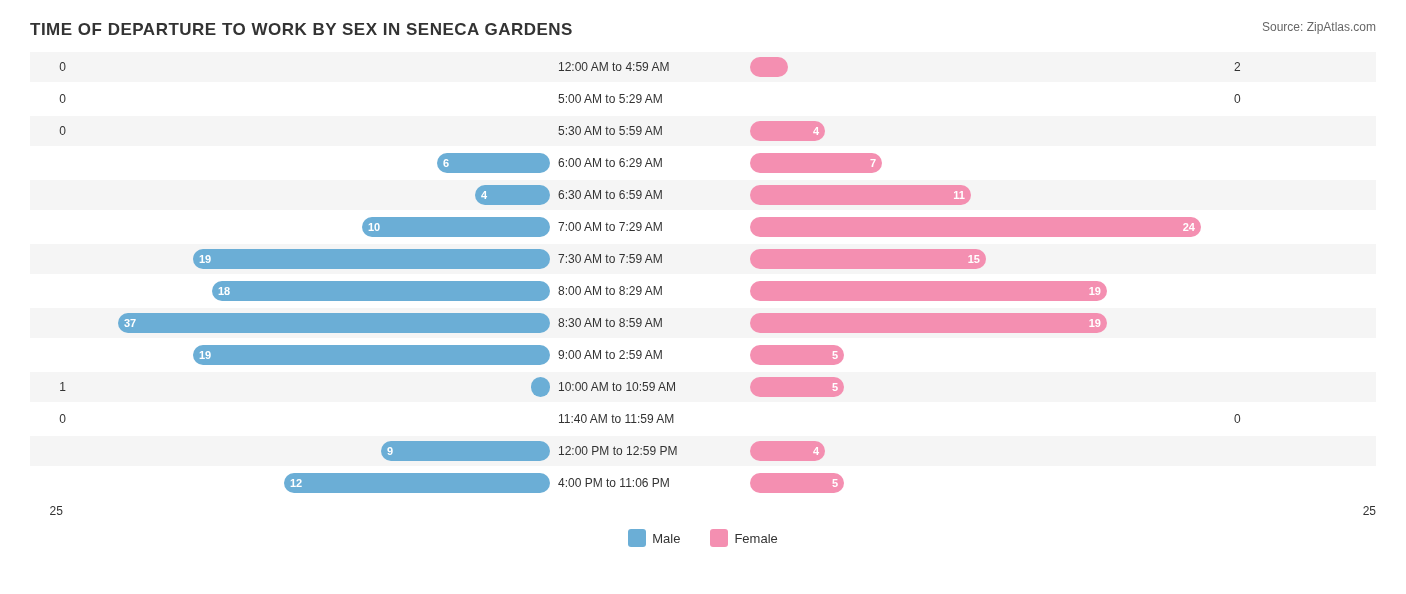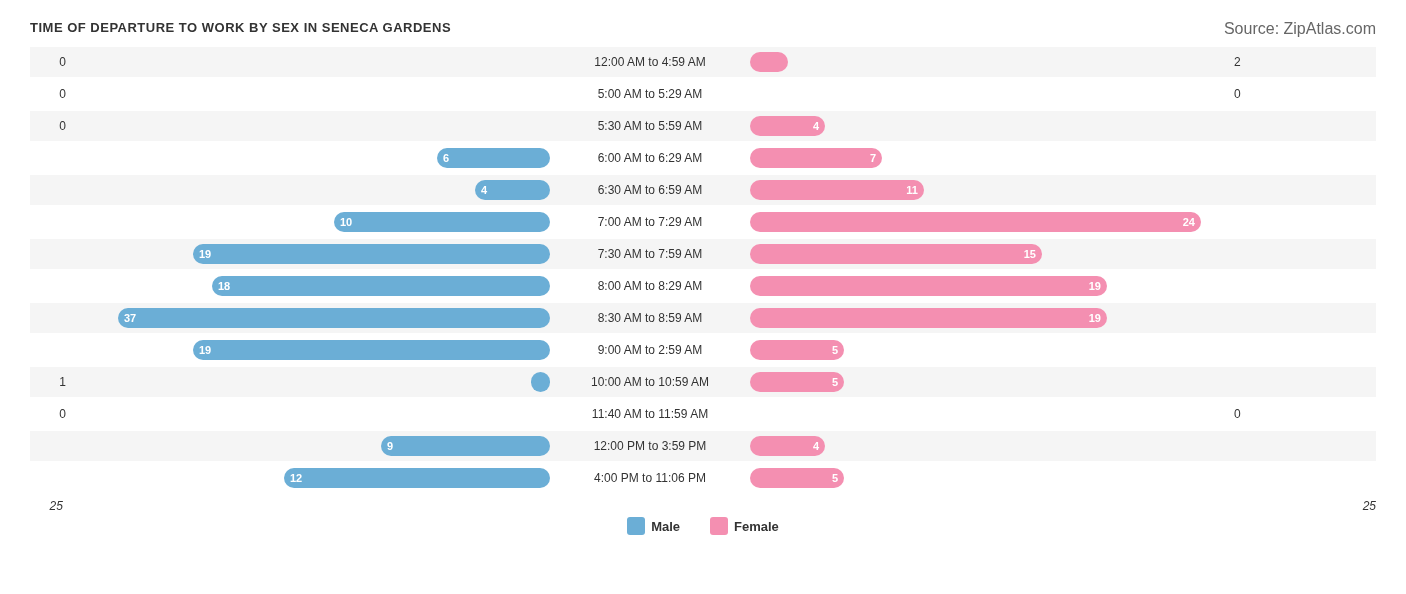--- a/index.html
+++ b/index.html
@@ -8,32 +8,32 @@
       background: #fff;
       width: 1406px;
       min-height: 594px;
       padding: 20px 30px 30px 30px;
     }
     .chart-container {
       width: 100%;
       position: relative;
     }
     .chart-title {
-      font-size: 13px;
+      font-size: 17px;
       font-weight: bold;
       color: #333;
       margin-bottom: 4px;
       text-transform: uppercase;
       letter-spacing: 0.5px;
     }
     .source-label {
       position: absolute;
       top: 0;
       right: 0;
-      font-size: 16px;
+      font-size: 12px;
       color: #666;
     }
     .chart-area {
       margin-top: 12px;
       width: 100%;
       position: relative;
     }
     .bar-row {
       display: flex;
       align-items: center;
@@ -75,21 +75,21 @@
       position: relative;
     }
     .left-bar-value {
       font-size: 11px;
       color: #fff;
       font-weight: bold;
       white-space: nowrap;
     }
     .label-center {
       width: 200px;
-      text-align: center;
+      text-align: left;
       font-size: 12px;
       color: #333;
       flex-shrink: 0;
       padding: 0 8px;
     }
     .right-bar-container {
       width: 480px;
       display: flex;
       justify-content: flex-start;
       align-items: center;
@@ -116,41 +116,39 @@
       text-align: left;
       font-size: 12px;
       color: #333;
       padding-left: 4px;
       flex-shrink: 0;
     }
     .axis-row {
       display: flex;
       align-items: center;
       margin-top: 6px;
-      font-style: italic;
     }
     .axis-left {
       width: 40px;
       text-align: right;
       font-size: 12px;
       color: #333;
       padding-right: 4px;
     }
     .axis-right {
       width: 480px;
       text-align: right;
       font-size: 12px;
       color: #333;
     }
     .legend {
       display: flex;
       justify-content: center;
-      margin-top: 4px;
+      margin-top: 11px;
       gap: 30px;
-      font-weight: bold;
     }
     .legend-item {
       display: flex;
       align-items: center;
       gap: 6px;
       font-size: 13px;
       color: #333;
     }
     .legend-box {
       width: 18px;
@@ -215,51 +213,51 @@
       </div>
       <div class="bar-row">
         <div class="left-value"></div>
         <div class="left-bar-container">
           <div class="left-bar" style="width: 75px;">
             <span class="left-bar-value">4</span>
           </div>
         </div>
         <div class="label-center">6:30 AM to 6:59 AM</div>
         <div class="right-bar-container">
-          <div class="right-bar" style="width: 174px; padding-left: 6px;">
+          <div class="right-bar" style="width: 221px; padding-left: 6px;">
             <span class="right-bar-value">11</span>
           </div>
         </div>
         <div class="right-value"></div>
       </div>
       <div class="bar-row">
         <div class="left-value"></div>
         <div class="left-bar-container">
-          <div class="left-bar" style="width: 216px;">
+          <div class="left-bar" style="width: 188px;">
             <span class="left-bar-value">10</span>
           </div>
         </div>
         <div class="label-center">7:00 AM to 7:29 AM</div>
         <div class="right-bar-container">
           <div class="right-bar" style="width: 451px;">
             <span class="right-bar-value">24</span>
           </div>
         </div>
         <div class="right-value"></div>
       </div>
       <div class="bar-row">
         <div class="left-value"></div>
         <div class="left-bar-container">
           <div class="left-bar" style="width: 357px;">
             <span class="left-bar-value">19</span>
           </div>
         </div>
         <div class="label-center">7:30 AM to 7:59 AM</div>
         <div class="right-bar-container">
-          <div class="right-bar" style="width: 292px;">
+          <div class="right-bar" style="width: 236px;">
             <span class="right-bar-value">15</span>
           </div>
         </div>
         <div class="right-value"></div>
       </div>
       <div class="bar-row">
         <div class="left-value"></div>
         <div class="left-bar-container">
           <div class="left-bar" style="width: 338px;">
             <span class="left-bar-value">18</span>
@@ -323,21 +321,21 @@
         <div class="right-bar-container"></div>
         <div class="right-value">0</div>
       </div>
       <div class="bar-row">
         <div class="left-value"></div>
         <div class="left-bar-container">
           <div class="left-bar" style="width: 169px;">
             <span class="left-bar-value">9</span>
           </div>
         </div>
-        <div class="label-center">12:00 PM to 3:59 PM</div>
+        <div class="label-center">12:00 PM to 12:59 PM</div>
         <div class="right-bar-container">
           <div class="right-bar" style="width: 75px;">
             <span class="right-bar-value">4</span>
           </div>
         </div>
         <div class="right-value"></div>
       </div>
       <div class="bar-row">
         <div class="left-value"></div>
         <div class="left-bar-container">

